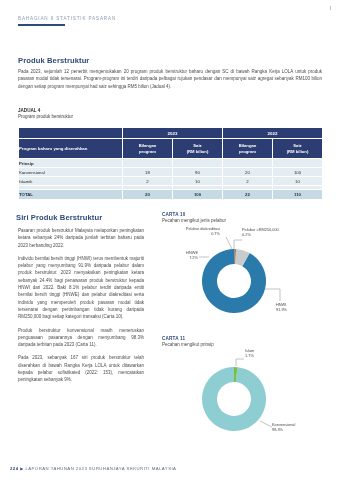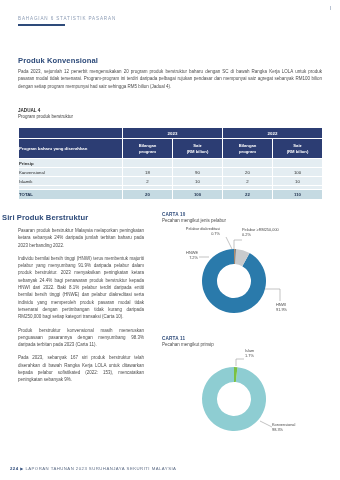--- a/index.html
+++ b/index.html
@@ -199,21 +199,21 @@
 
 <div class="page">
 
   <div class="corner-mark"></div>
 
   <div class="section-header">
     <div class="kicker">BAHAGIAN 6  STATISTIK PASARAN</div>
     <div class="rule"></div>
   </div>
 
-  <h2 class="heading" style="left:18px; top:56px;">Produk Konvensional</h2>
+  <h2 class="heading" style="left:18px; top:56px;">Produk Berstruktur</h2>
 
   <div class="body-text" style="left:18px; top:68px; width:304px;">
     <p>Pada 2023, sejumlah 12 penerbit mengemukakan 20 program produk berstruktur baharu dengan SC di bawah Rangka Kerja LOLA untuk produk pasaran modal tidak tersenarai. Program-program ini terdiri daripada pelbagai rujukan pendasar dan mempunyai saiz agregat sebanyak RM100 bilion dengan setiap program mempunyai had saiz sehingga RM5 bilion (Jadual 4).</p>
   </div>
 
   <div class="table-caption">
     <div class="tbl-num">JADUAL 4</div>
     <div>Program produk berstruktur</div>
   </div>
 
@@ -277,21 +277,21 @@
       <tr>
         <td class="total-label">TOTAL</td>
         <td class="total-cell">20</td>
         <td class="total-cell">100</td>
         <td class="total-cell">22</td>
         <td class="total-cell">110</td>
       </tr>
     </tbody>
   </table>
 
-  <h2 class="heading" style="left:2px; top:213px;text-align:right;">Siri Produk Berstruktur</h2>
+  <h2 class="heading" style="left:16px; top:213px;text-align:right;">Siri Produk Berstruktur</h2>
 
   <div class="body-text" style="left:18px; top:227px; width:126px;">
     <p>Pasaran produk berstruktur Malaysia melaporkan peningkatan ketara sebanyak 24% daripada jumlah terbitan baharu pada 2023 berbanding 2022.</p>
     <p>Individu bernilai bersih tinggi (HNWI) terus membentuk majoriti pelabur yang menyumbang 91.9% daripada pelabur dalam produk berstruktur. 2023 menyaksikan peningkatan ketara sebanyak 24.4% bagi penawaran produk berstruktur kepada HNWI dari 2022. Baki 8.1% pelabur terdiri daripada entiti bernilai bersih tinggi (HNWE) dan pelabur diakreditasi serta individu yang memperoleh produk pasaran modal tidak tersenarai dengan pertimbangan tidak kurang daripada RM250,000 bagi setiap kategori transaksi (Carta 10).</p>
     <p>Produk berstruktur konvensional masih meneruskan penguasaan pasarannya dengan menyumbang 98.3% daripada terbitan pada 2023 (Carta 11).</p>
     <p>Pada 2023, sebanyak 167 siri produk berstruktur telah diserahkan di bawah Rangka Kerja LOLA untuk ditawarkan kepada pelabur sofistikated (2022: 153), mencatatkan peningkatan sebanyak 9%.</p>
   </div>
 
   <div class="chart-block" style="left:162px; top:212px; width:160px;">
     <div class="chart-title">CARTA 10</div>

